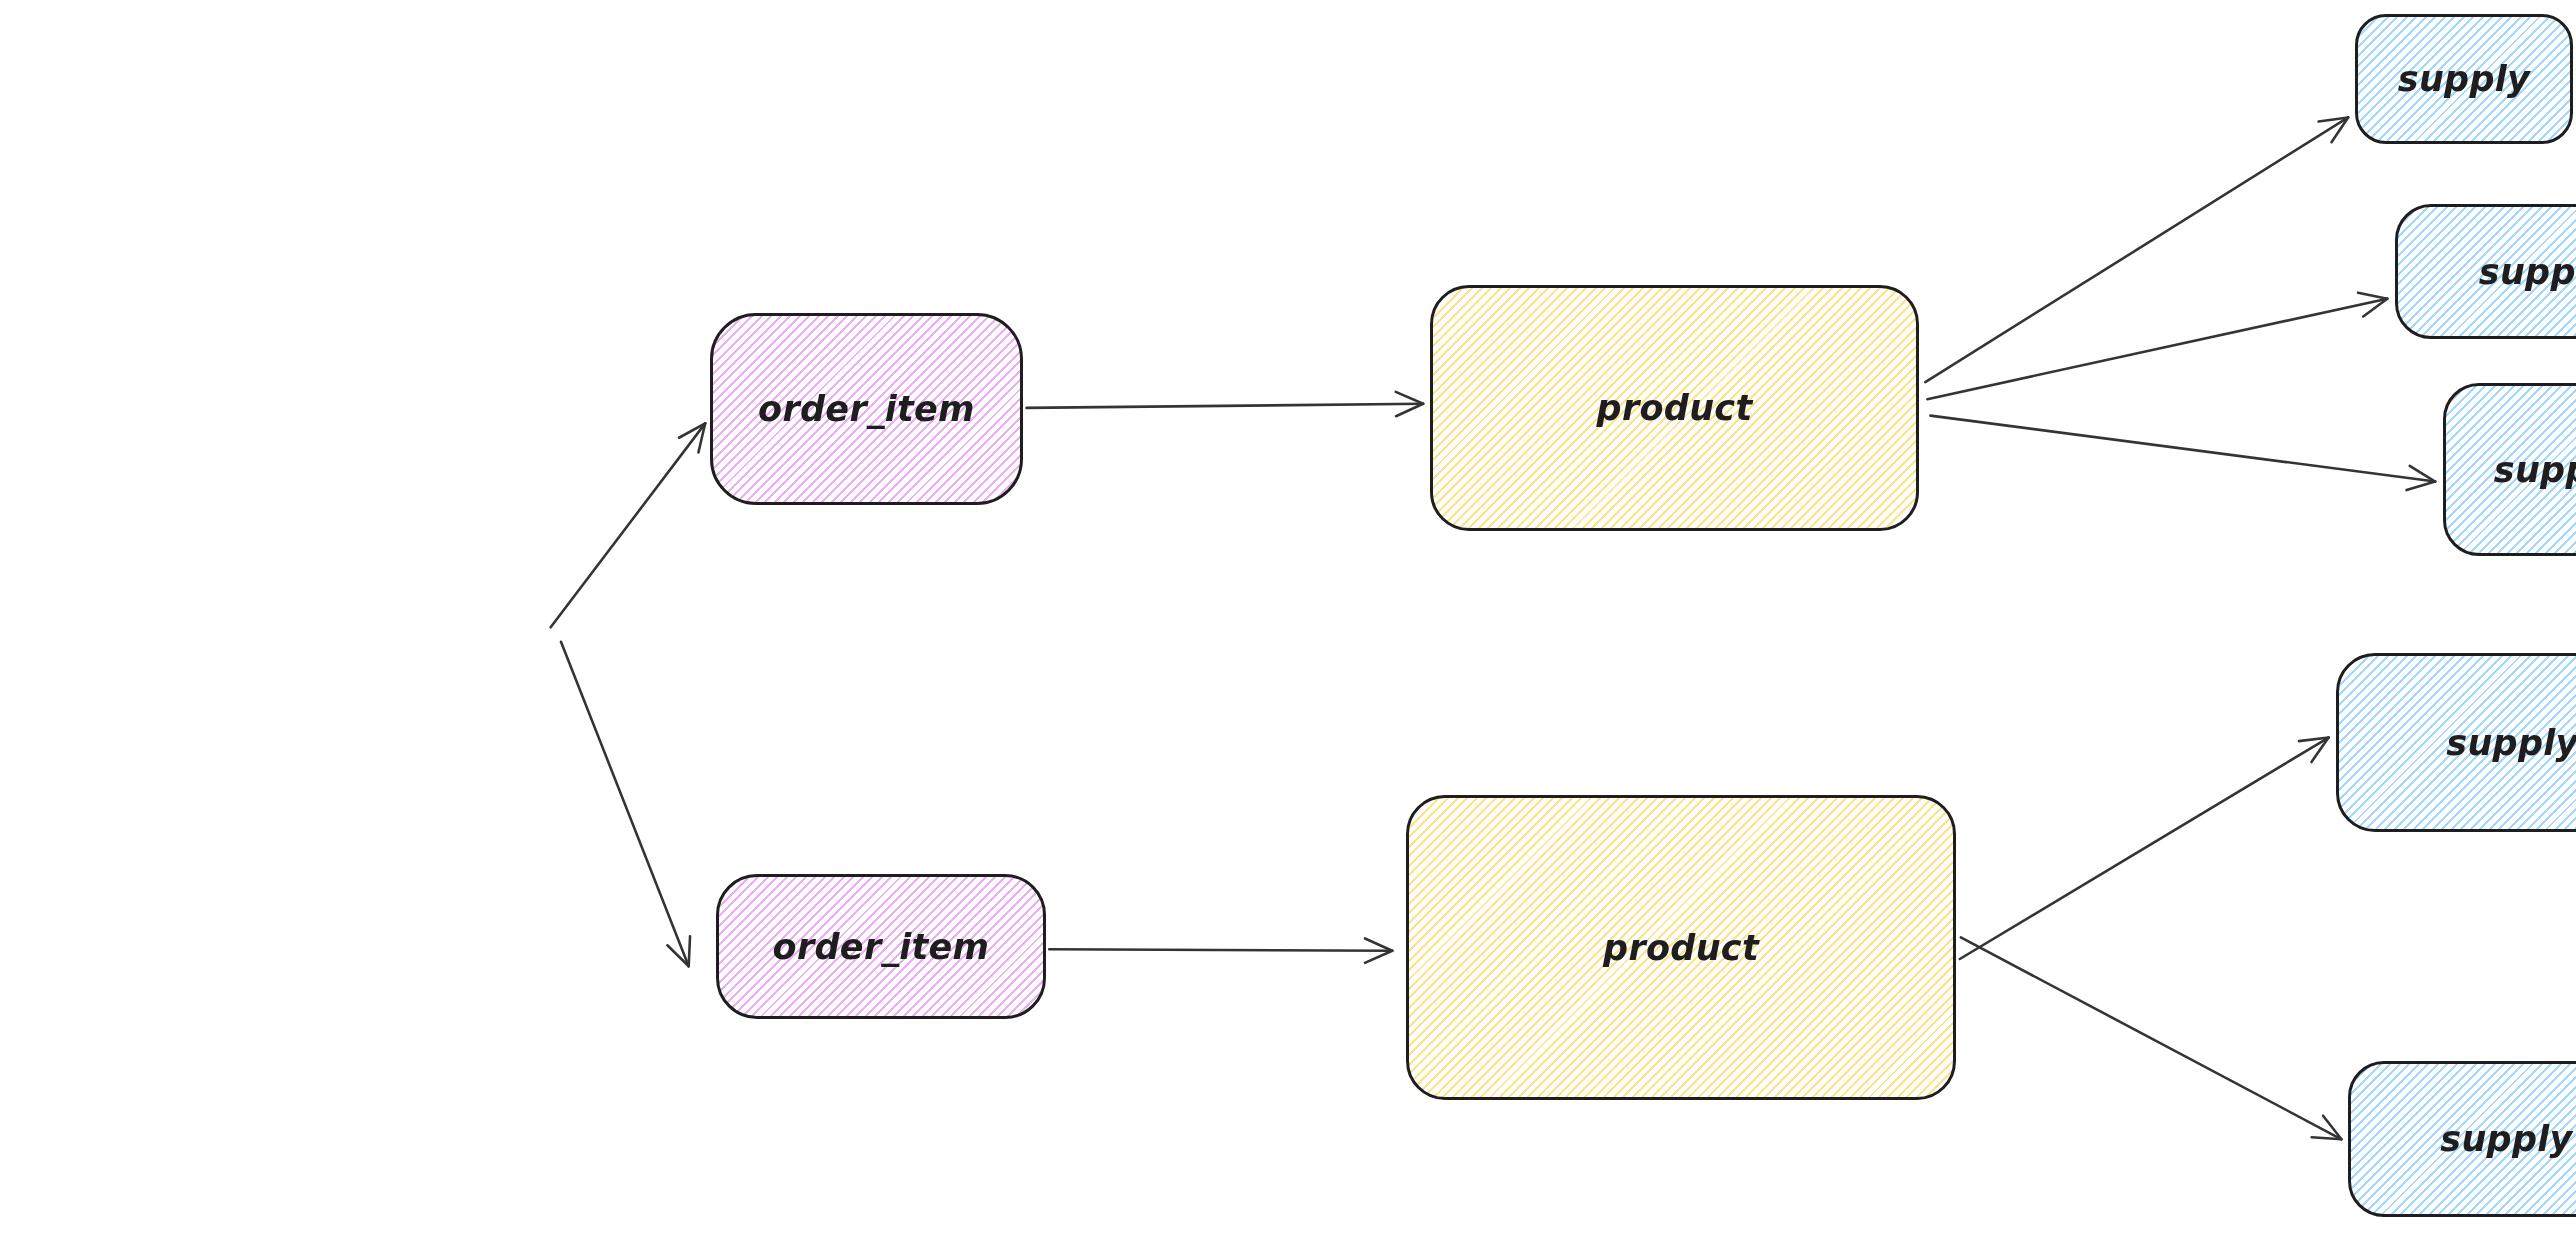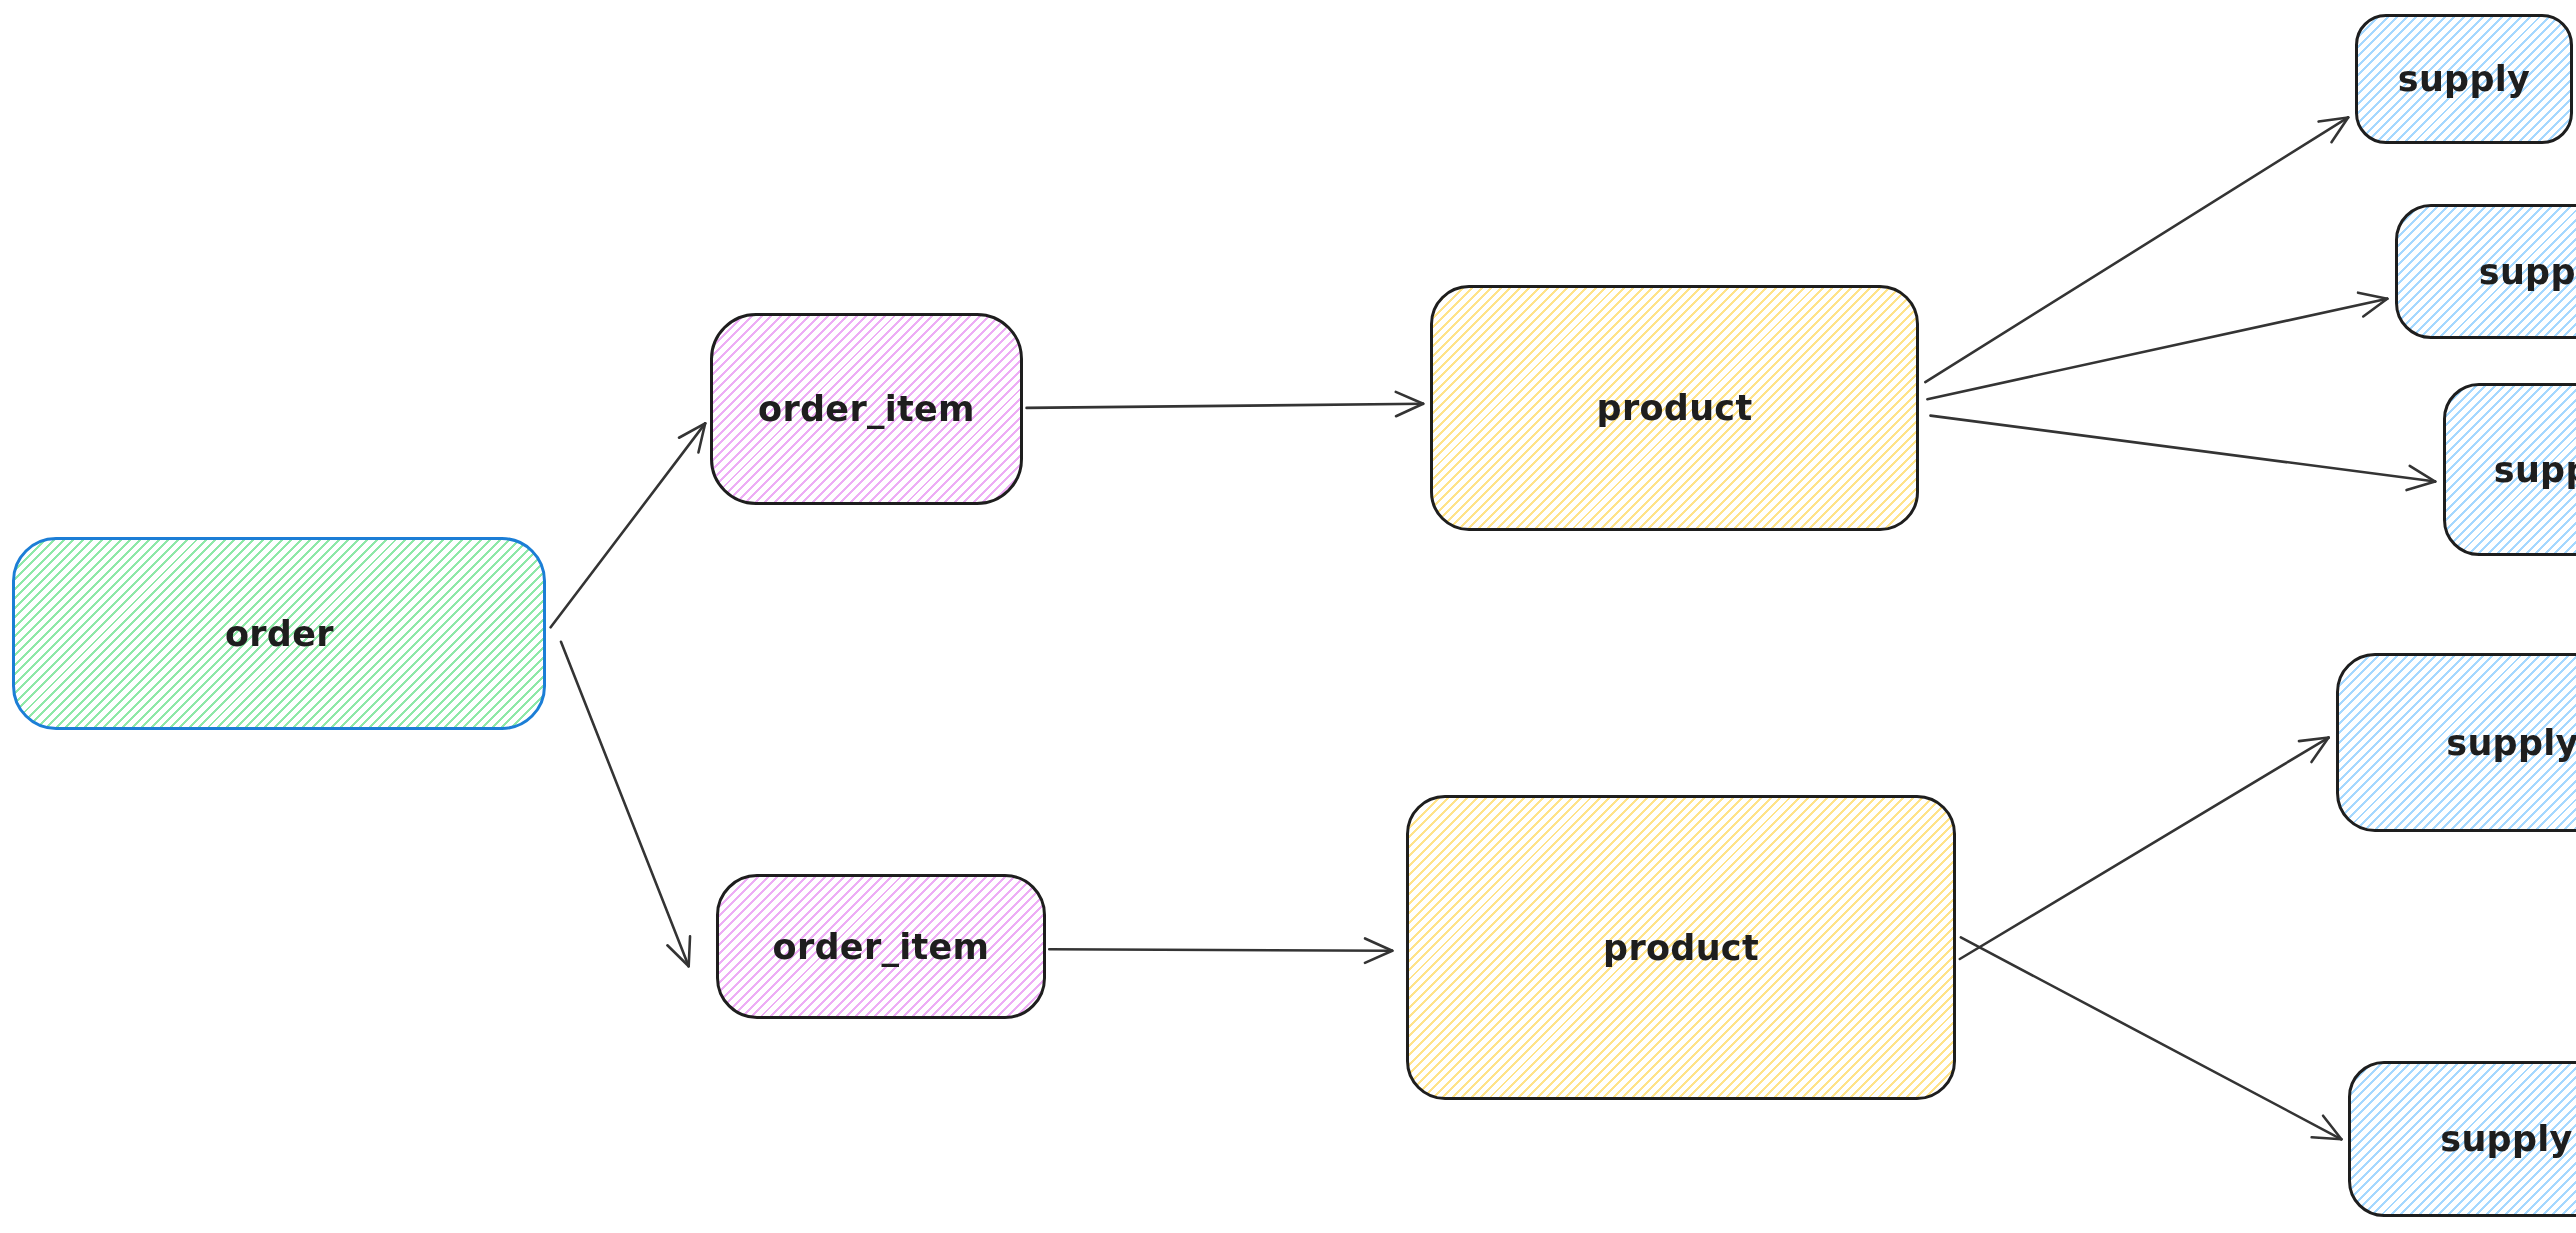--- a/index.html
+++ b/index.html
@@ -24,20 +24,21 @@
     width: 2700px;
     height: 1233px;
   }
   .node {
     position: absolute;
     box-sizing: border-box;
     display: flex;
     align-items: center;
     justify-content: center;
     background-color: #ffffff;
+    font-style: italic;
   }
   .node-label {
     font-size: 35px;
     font-weight: 600;
     letter-spacing: 0.3px;
     color: #1e1e1e;
     white-space: nowrap;
     user-select: none;
   }
 </style>
@@ -86,23 +87,20 @@
         <line x1="4520" y1="1432" x2="4486.775296599061" y2="1479.5407097540588" stroke="#343434" stroke-width="5" stroke-linecap="round"></line>
         <line x1="4520" y1="1432" x2="4462.422883143378" y2="1438.991109674364" stroke="#343434" stroke-width="5" stroke-linecap="round"></line>
       </g>
       <g>
         <line x1="3806" y1="1820" x2="4545" y2="2212" stroke="#343434" stroke-width="5" stroke-linecap="round"></line>
         <line x1="4545" y1="2212" x2="4487.132892654876" y2="2208.0759857915864" stroke="#343434" stroke-width="5" stroke-linecap="round"></line>
         <line x1="4545" y1="2212" x2="4509.297847191124" y2="2166.2905230306487" stroke="#343434" stroke-width="5" stroke-linecap="round"></line>
       </g>
     </svg>
 
-<div class="node" style="left: 12.4px; top: 537px; width: 534px; height: 193px; border-radius: 44px; border: 3.6px solid rgb(28, 126, 214); background-image: repeating-linear-gradient(135deg, rgb(143, 232, 168) 0px, rgb(143, 232, 168) 2.1px, transparent 2.1px, transparent 6.7px);">
-      <span class="node-label" style="color: rgb(30, 30, 30);">order</span>
-    </div>
     <div class="node" style="left: 710px; top: 313px; width: 313px; height: 192px; border-radius: 46px; border: 3.6px solid rgb(30, 30, 30); background-image: repeating-linear-gradient(135deg, rgb(237, 174, 245) 0px, rgb(237, 174, 245) 2.1px, transparent 2.1px, transparent 6.7px);">
       <span class="node-label" style="color: rgb(30, 30, 30);">order_item</span>
     </div>
     <div class="node" style="left: 716px; top: 874px; width: 330px; height: 145px; border-radius: 41px; border: 3.6px solid rgb(30, 30, 30); background-image: repeating-linear-gradient(135deg, rgb(237, 174, 245) 0px, rgb(237, 174, 245) 2.1px, transparent 2.1px, transparent 6.7px);">
       <span class="node-label" style="color: rgb(30, 30, 30);">order_item</span>
     </div>
     <div class="node" style="left: 1430px; top: 285px; width: 489px; height: 246px; border-radius: 39px; border: 3.6px solid rgb(30, 30, 30); background-image: repeating-linear-gradient(135deg, rgb(255, 227, 138) 0px, rgb(255, 227, 138) 2.1px, transparent 2.1px, transparent 6.7px);">
       <span class="node-label" style="color: rgb(30, 30, 30);">product</span>
     </div>
     <div class="node" style="left: 1406px; top: 795px; width: 550px; height: 305px; border-radius: 39px; border: 3.6px solid rgb(30, 30, 30); background-image: repeating-linear-gradient(135deg, rgb(255, 227, 138) 0px, rgb(255, 227, 138) 2.1px, transparent 2.1px, transparent 6.7px);">

